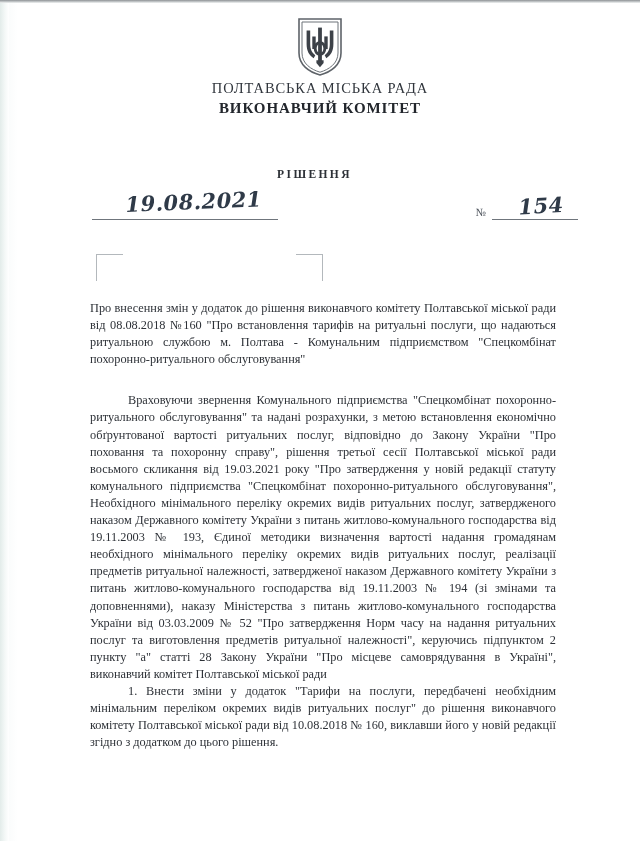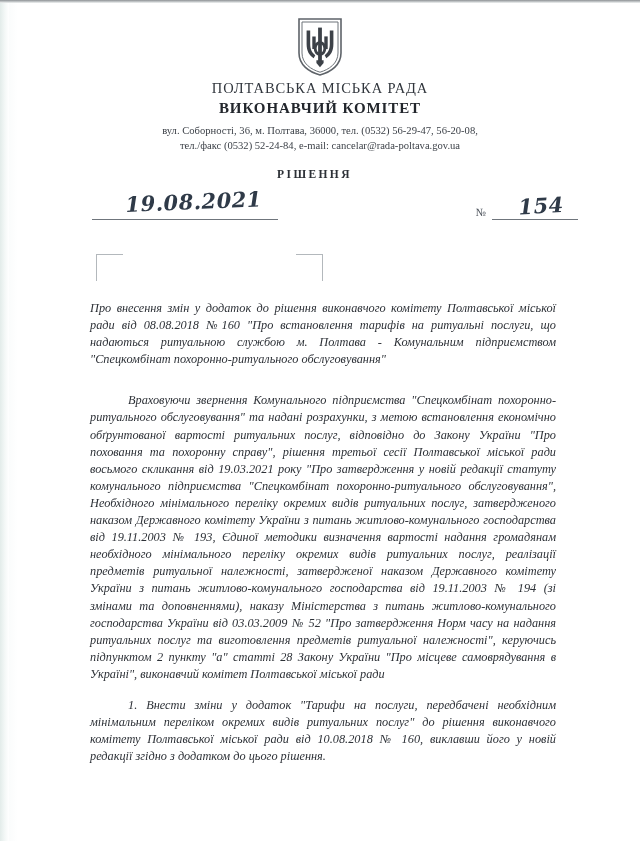--- a/index.html
+++ b/index.html
@@ -158,34 +158,32 @@
     border-top: 1.6px solid #868d94;
     border-right: 1.6px solid #868d94;
   }
 
   
   #body-area {
     position: absolute;
     top: 300px;
     left: 90px;
     width: 466px;
-    font-style: italic;
   }
   .para {
     text-align: justify;
     text-justify: inter-word;
     font-size: 12.3px;
     line-height: 17.1px;
     color: #2d3137;
     margin: 0;
   }
   #subject-para { margin-bottom: 24px; }
   #preamble-para {
     text-indent: 38px;
-    margin-bottom: 14px;
   }
   #resolve-word {
     font-size: 12.3px;
     line-height: 17.1px;
     color: #2d3137;
     margin: 0 0 2px 0;
     letter-spacing: 0.4px;
   }
   #item-1-para {
     text-indent: 38px;
@@ -215,22 +213,20 @@
                  c3.6 0 6.2 -3.1 6.2 -7.2 c0 -4.1 -2.6 -7.2 -6.2 -7.2 z
                  M23 27.1 c2 0 3.4 1.9 3.4 4.4 c0 2.5 -1.4 4.4 -3.4 4.4
                  c-2 0 -3.4 -1.9 -3.4 -4.4 c0 -2.5 1.4 -4.4 3.4 -4.4 z"></path>
         <path d="M19.4 43.3 h7.2 v2.6 l-3.6 4.3 l-3.6 -4.3 z"></path>
       </g>
     </svg>
   </div>
 
   <div class="hdr" id="org-line-1">ПОЛТАВСЬКА МІСЬКА РАДА</div>
   <div class="hdr" id="org-line-2">ВИКОНАВЧИЙ КОМІТЕТ</div>
-  <div class="hdr" id="contact-line-1">вул. Соборності, 36, м. Полтава, 36000, тел. (0532) 56-29-47, 56-20-08,</div>
-  <div class="hdr" id="contact-line-2">тел./факс (0532) 52-24-84, e-mail: cancelar@rada-poltava.gov.ua</div>
 
   <div id="doc-kind">РІШЕННЯ</div>
 
   <div id="meta-row">
     <div class="rule" id="date-rule"></div>
     <div class="handwritten" id="date-value">19.08.2021</div>
     <div id="num-label">№</div>
     <div class="rule" id="num-rule"></div>
     <div class="handwritten" id="num-value">154</div>
   </div>

